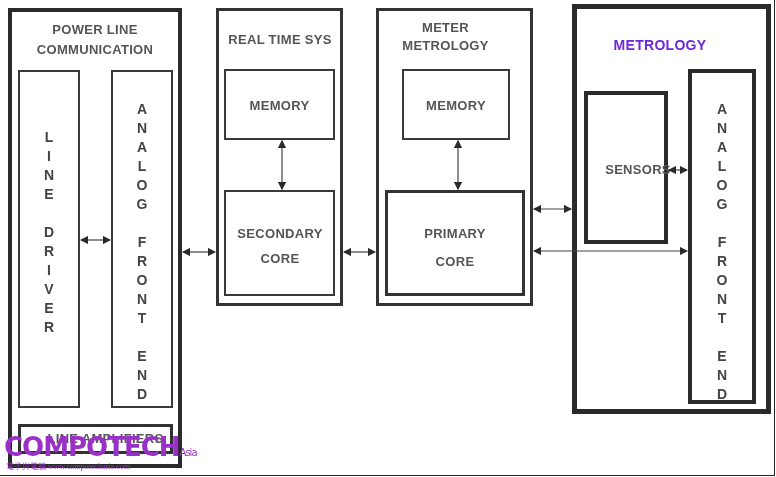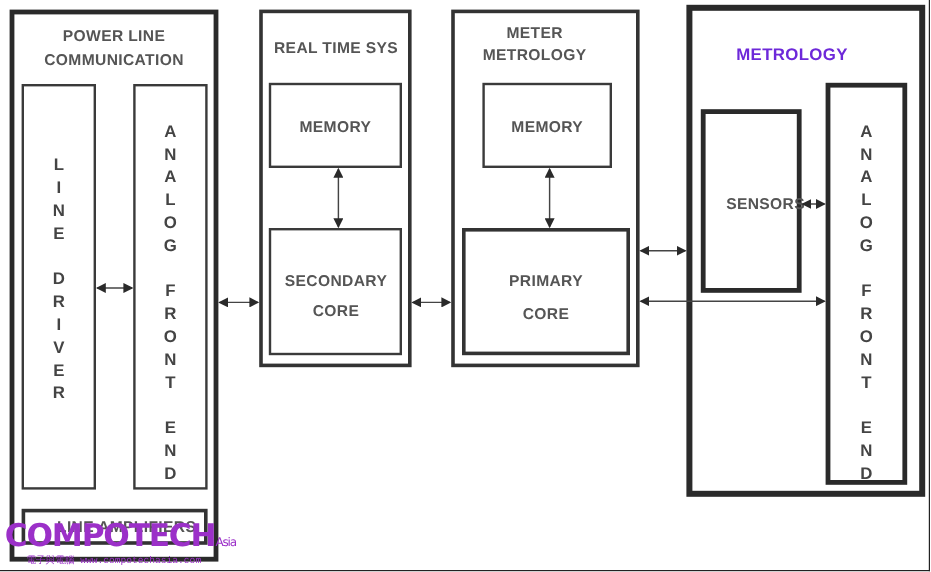--- a/index.html
+++ b/index.html
@@ -12,22 +12,22 @@
   .lbl { position:absolute; font-weight:bold; font-size:13px; color:#555;
          text-align:center; letter-spacing:0.3px; line-height:1.5; }
   .vert { position:absolute; font-weight:bold; font-size:14px; color:#444;
           text-align:center; line-height:19px; white-space:pre; }
   .frame { position:absolute; left:0; top:0; width:774px; height:475px;
            border-right:1px solid #222; border-bottom:1px solid #222; }
   svg.arrows { position:absolute; left:0; top:0; width:776px; height:477px; pointer-events:none; }
   .wm { position:absolute; left:4px; top:432px; font-size:26px; font-weight:bold;
         color:#9b30c8; letter-spacing:-1px; font-family:"DejaVu Sans", sans-serif; }
   .wm-sub { font-size:10px; font-weight:normal; }
-  .wm2 { position:absolute; left:22px; top:461px; font-size:8px; color:#9b30c8;
-         font-family:Liberation Mono, monospace; }
+  .wm2 { position:absolute; left:6px; top:461px; font-size:8px; color:#9b30c8;
+         font-family:Liberation Serif, serif; }
 </style>
 </head>
 <body>
 
 <div class="frame"></div>
 
 <div class="box thick" style="left:8px;top:8px;width:174px;height:460px;"></div>
 <div class="lbl" style="left:12px;top:20px;width:166px;">
   <div>POWER LINE</div>
   <div>COMMUNICATION</div>

